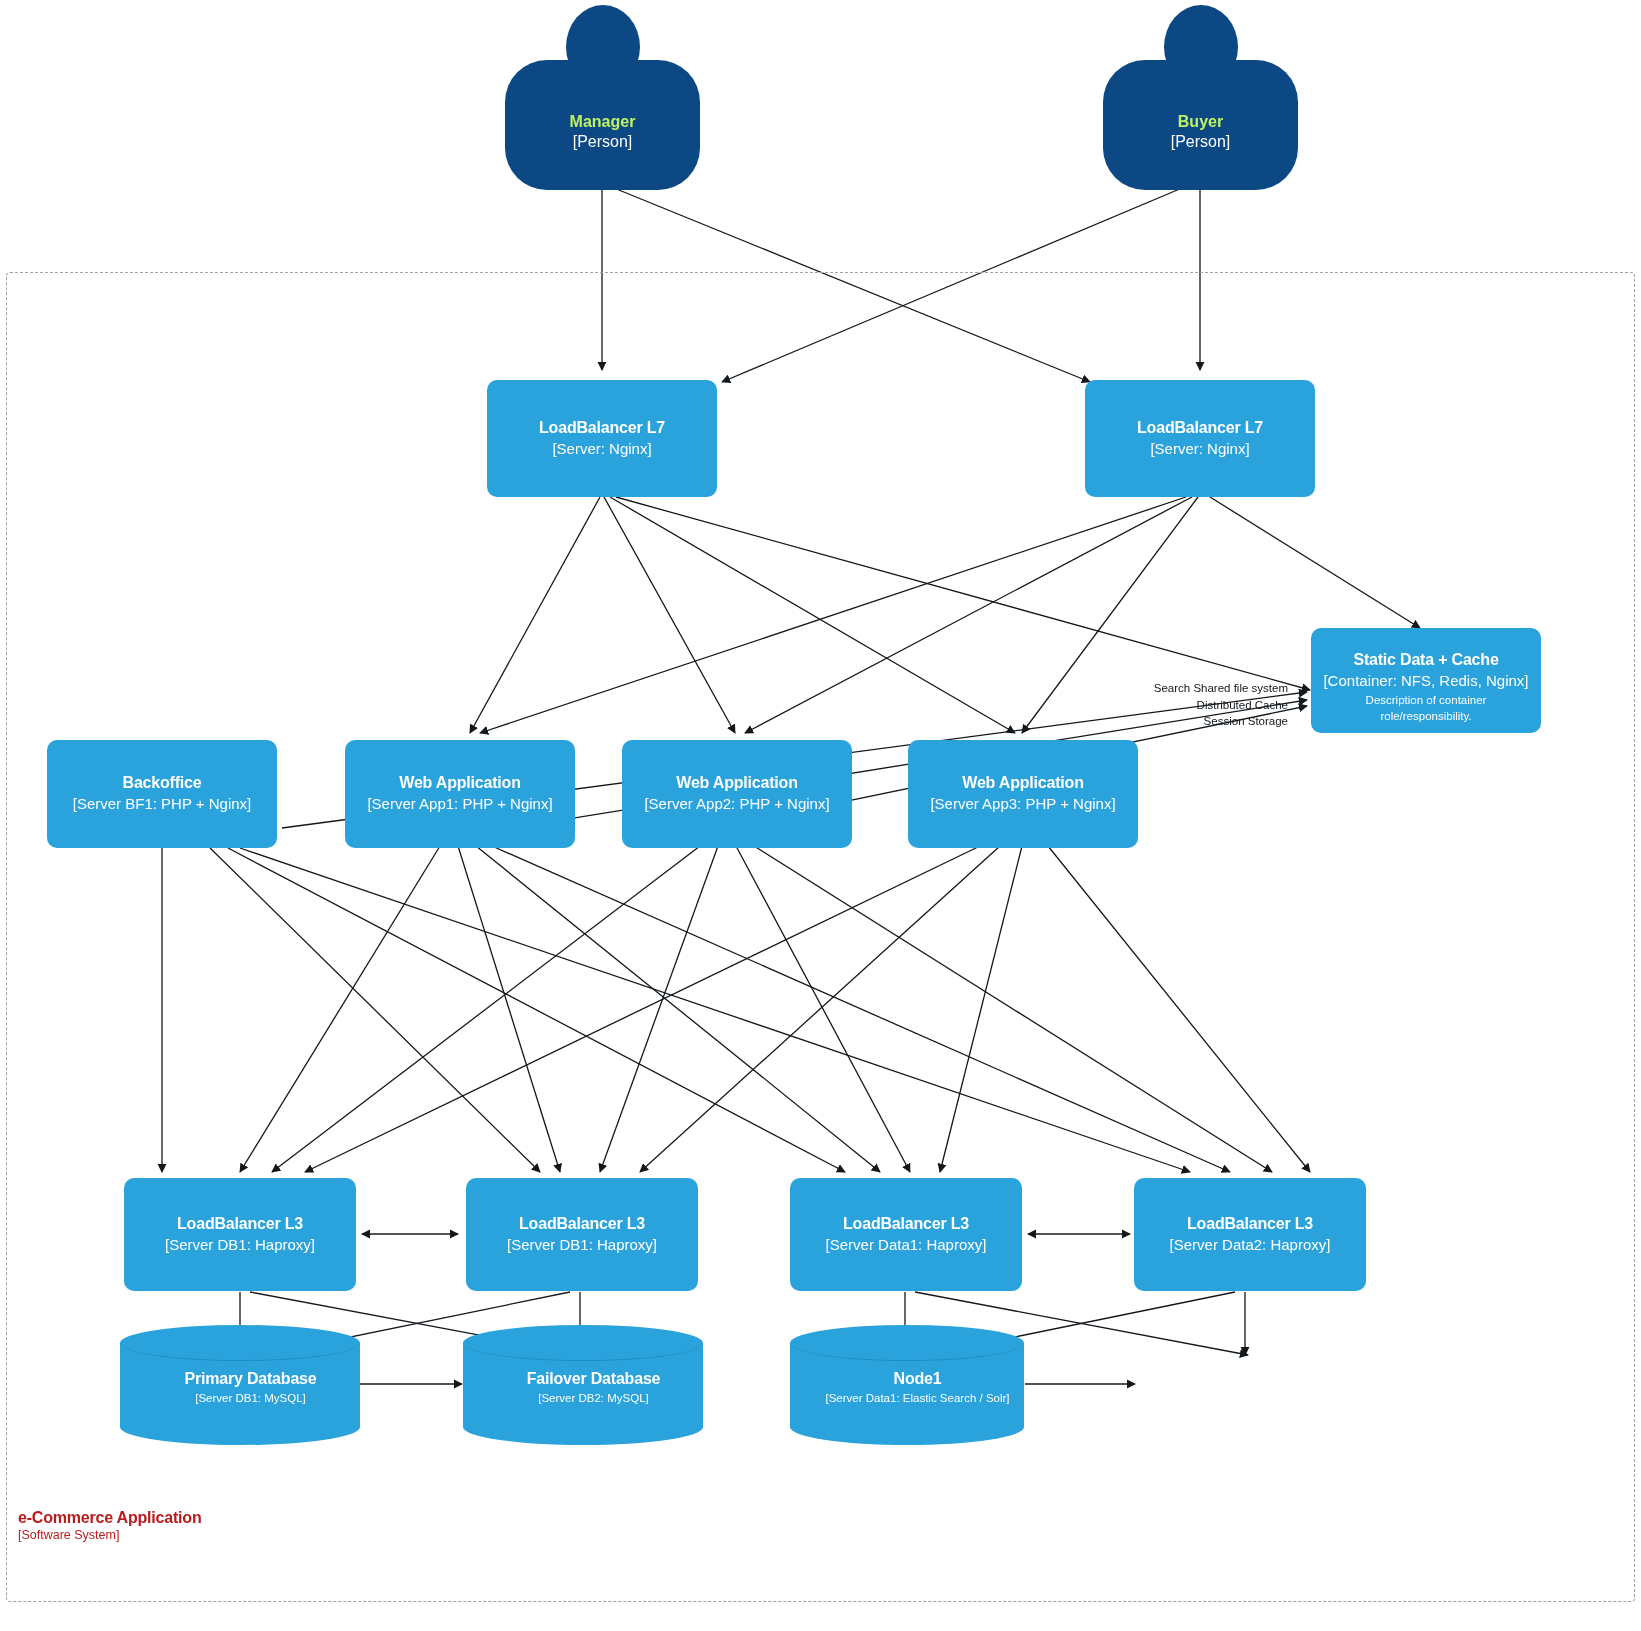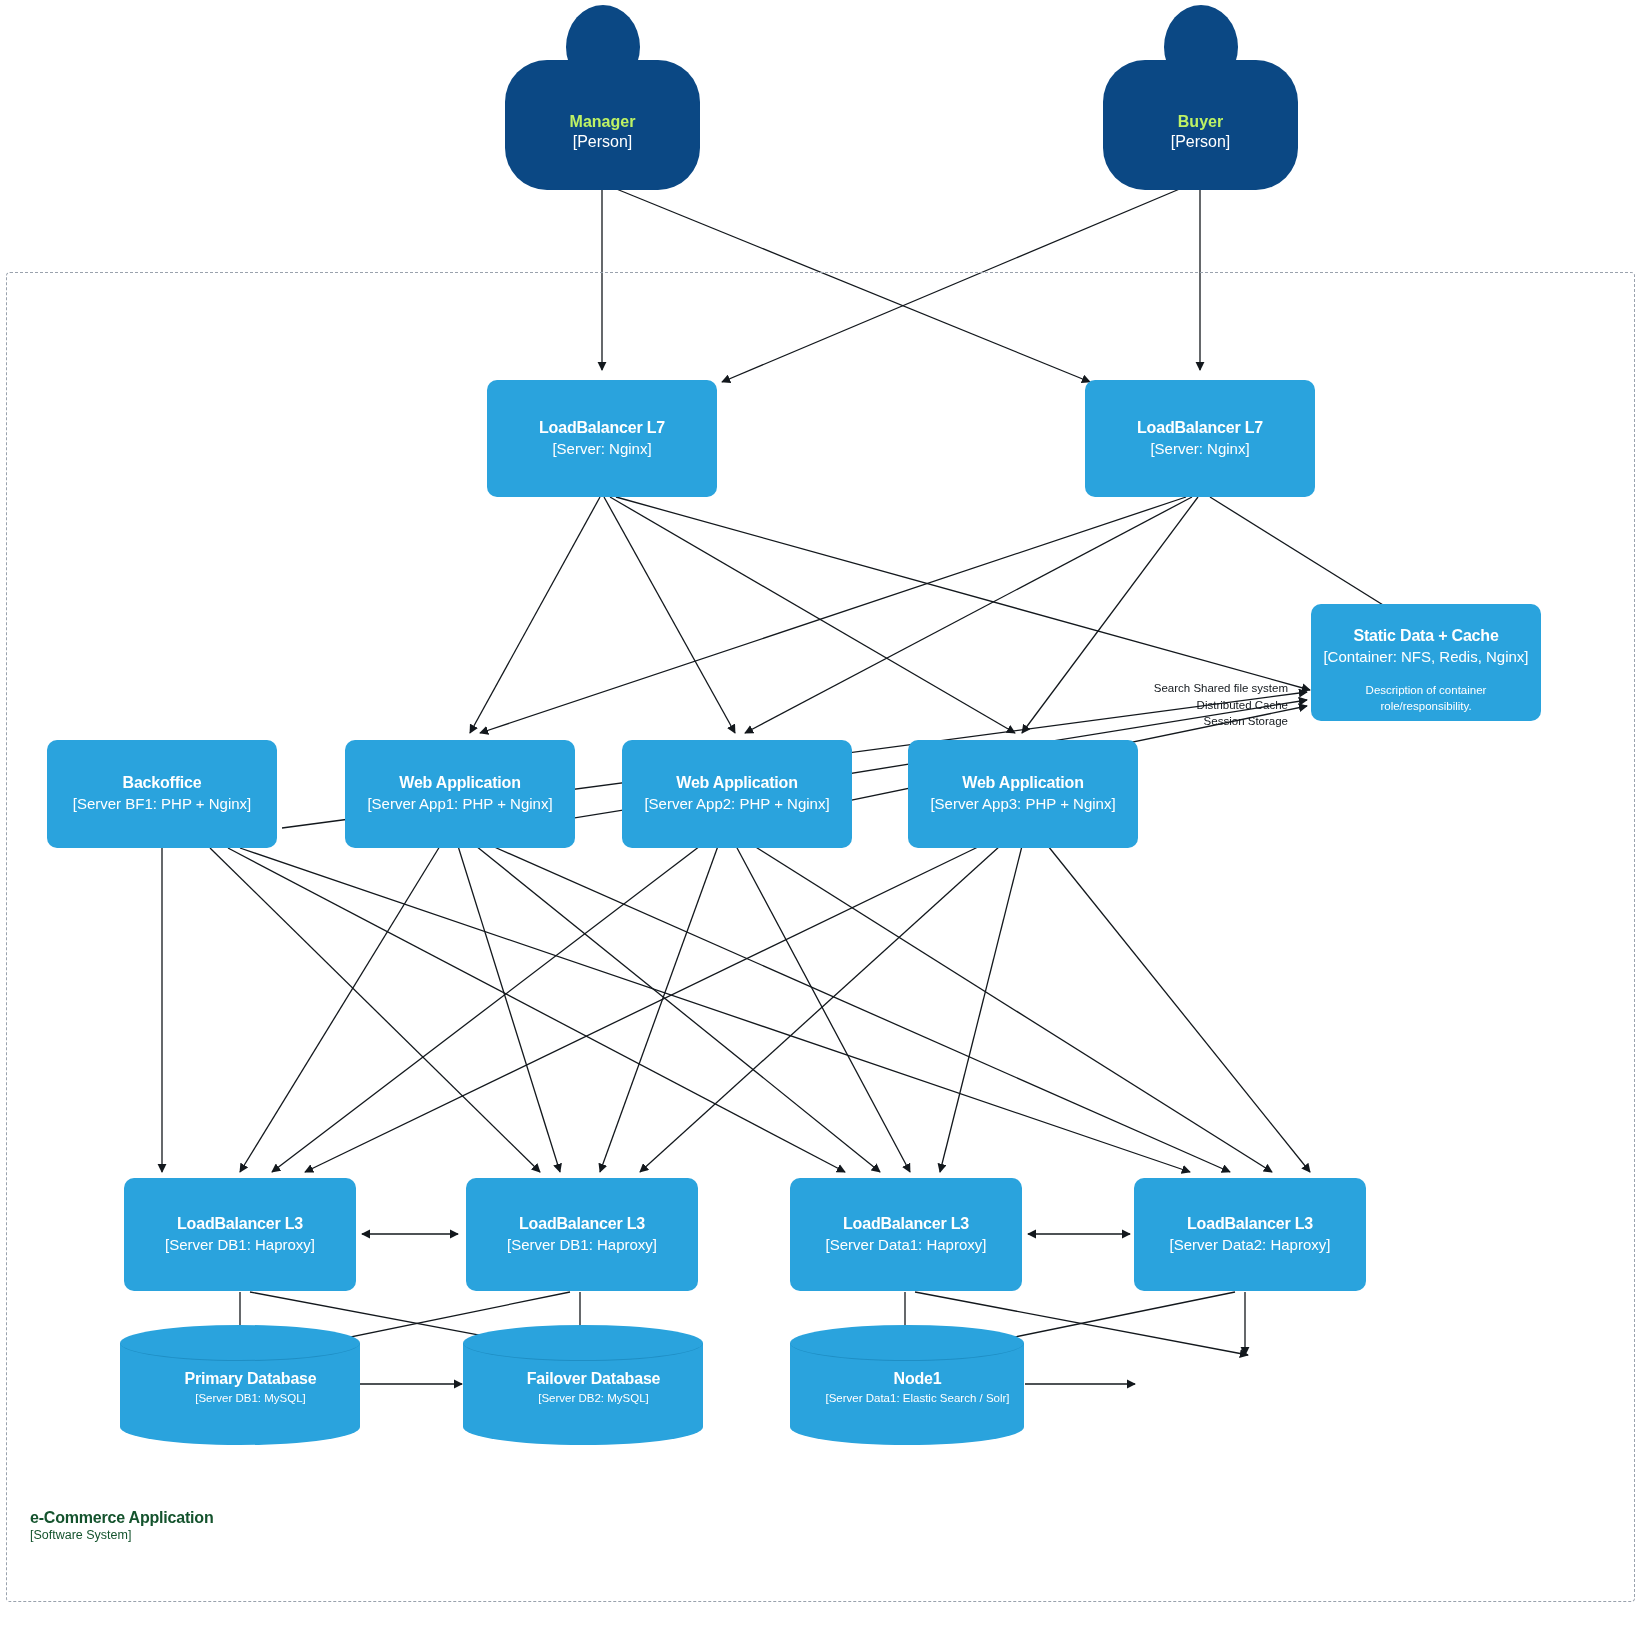--- a/index.html
+++ b/index.html
@@ -23,23 +23,22 @@
   }
   
   .boundary {
     position: absolute;
     border: 1.5px dashed #9aa2ad;
     border-radius: 4px;
     background: transparent;
   }
   .boundary-label {
     position: absolute;
-    color: #14532d;
+    color: #b91c1c;
     line-height: 1.25;
-    margin-left: 12px;
   }
   .boundary-label .bl-name {
     font-size: 16px;
     font-weight: bold;
     letter-spacing: -0.2px;
   }
   .boundary-label .bl-type {
     font-size: 12.5px;
     font-weight: normal;
   }
@@ -107,21 +106,21 @@
   }
   .container-box .c-tech {
     color: #ffffff;
     font-size: 15px;
     line-height: 1.45;
   }
   .container-box .c-desc {
     color: #ffffff;
     font-size: 11.5px;
     line-height: 1.4;
-    margin-top: 14px;
+    margin-top: 0;
     padding: 0 6px;
   }
   
   .db {
     position: absolute;
     width: 240px;
     height: 120px;
   }
   .db .db-body {
     position: absolute;
@@ -282,21 +281,21 @@
   <div class="container-box" style="left:487px; top:380px; width:230px; height:117px;">
     <div class="c-name">LoadBalancer L7</div>
     <div class="c-tech">[Server: Nginx]</div>
   </div>
 
   <div class="container-box" style="left:1085px; top:380px; width:230px; height:117px;">
     <div class="c-name">LoadBalancer L7</div>
     <div class="c-tech">[Server: Nginx]</div>
   </div>
 
-  <div class="container-box" style="left:1311px; top:604px; width:230px; height:117px; justify-content:flex-start; padding-top:22px;">
+  <div class="container-box" style="left:1311px; top:628px; width:230px; height:105px; justify-content:flex-start; padding-top:22px;">
     <div class="c-name">Static Data + Cache</div>
     <div class="c-tech">[Container: NFS, Redis, Nginx]</div>
     <div class="c-desc">Description of container role/responsibility.</div>
   </div>
 
   <div class="edge-label" style="left:1018px; top:680px; width:270px;">
     <div>Search Shared file system</div>
     <div>Distributed Cache</div>
     <div>Session Storage</div>
   </div>

